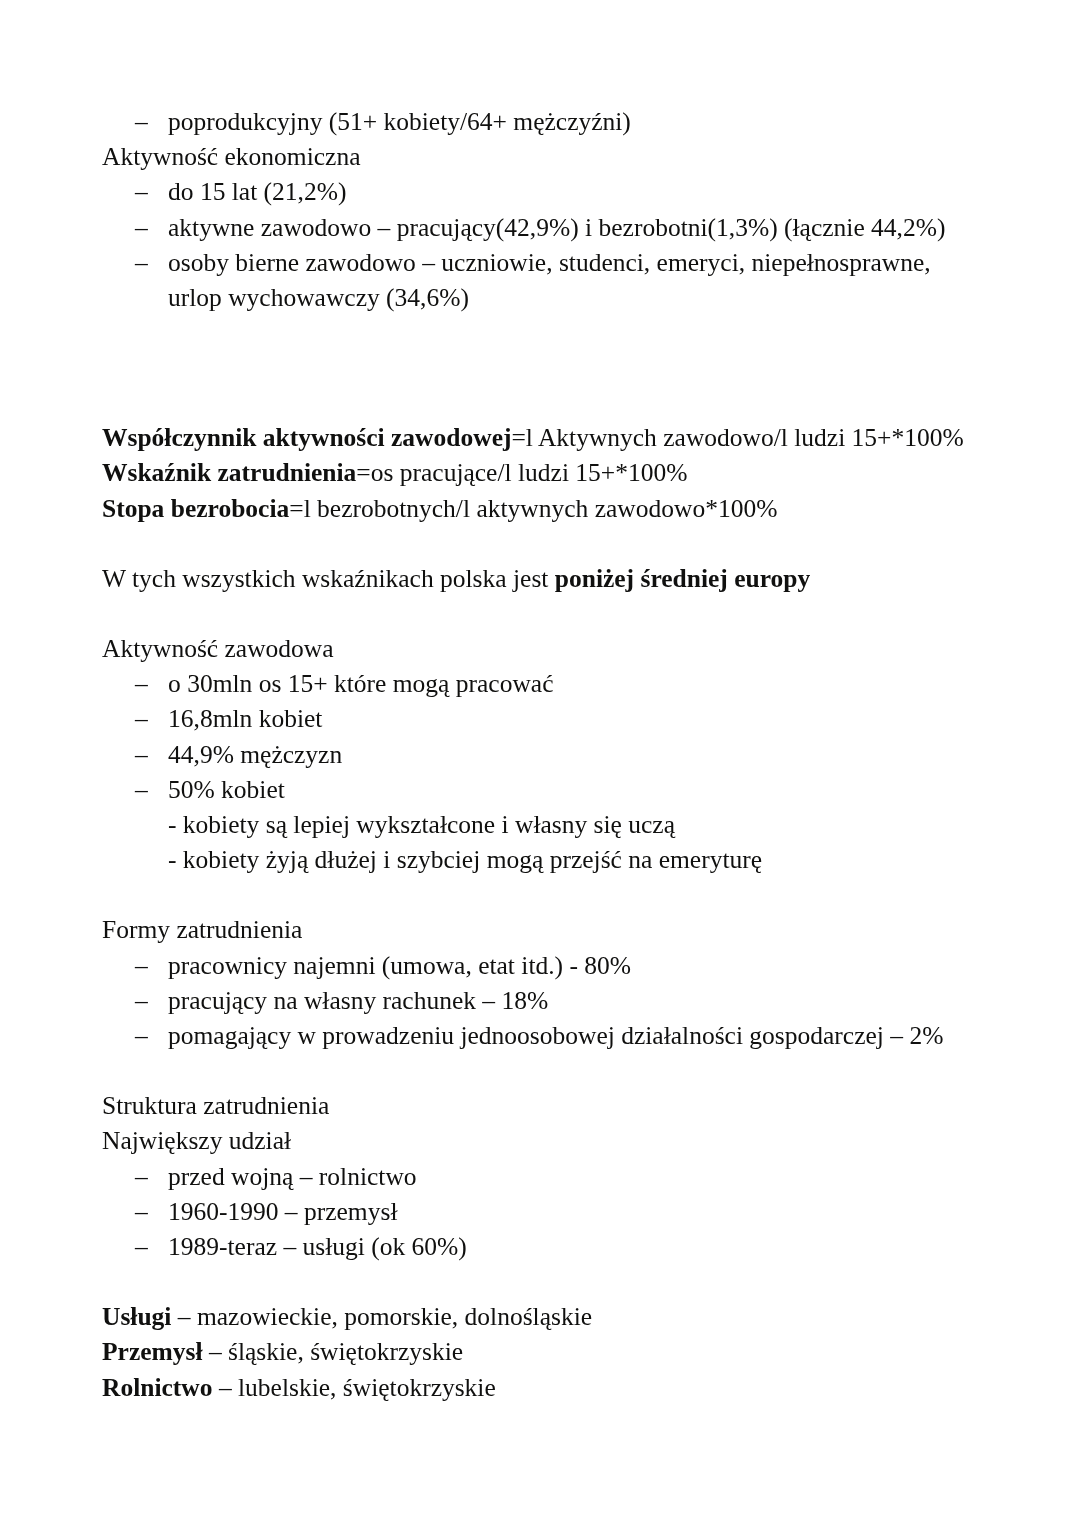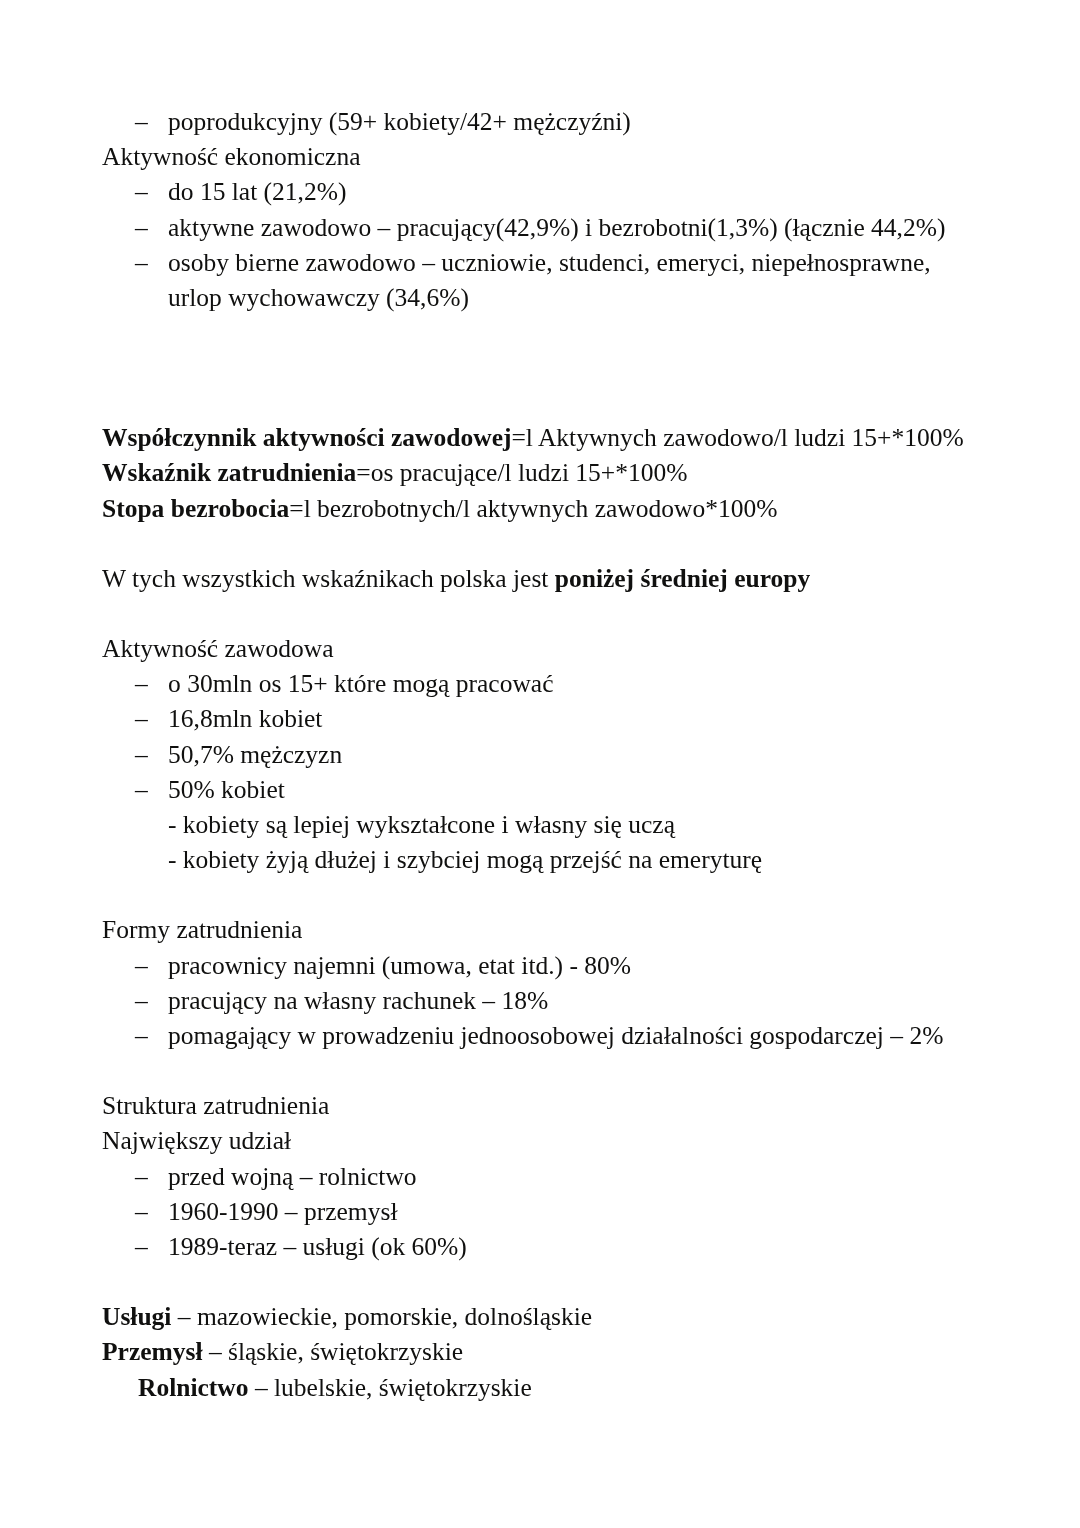--- a/index.html
+++ b/index.html
@@ -72,21 +72,21 @@
 </style>
 </head>
 <body>
 
 <div class="page">
   <div class="doc">
 
     <ul class="dash-list">
       <li>
         <span class="marker">–</span>
-        <span class="item-text">poprodukcyjny (59+ kobiety/42+ mężczyźni)</span>
+        <span class="item-text">poprodukcyjny (51+ kobiety/64+ mężczyźni)</span>
       </li>
     </ul>
 
     <div class="heading">Aktywność ekonomiczna</div>
     <ul class="dash-list">
       <li>
         <span class="marker">–</span>
         <span class="item-text">do 15 lat (21,2%)</span>
       </li>
       <li>
@@ -125,21 +125,21 @@
       <li>
         <span class="marker">–</span>
         <span class="item-text">o 30mln os 15+ które mogą pracować</span>
       </li>
       <li>
         <span class="marker">–</span>
         <span class="item-text">16,8mln kobiet</span>
       </li>
       <li>
         <span class="marker">–</span>
-        <span class="item-text">50,7% mężczyzn</span>
+        <span class="item-text">44,9% mężczyzn</span>
       </li>
       <li>
         <span class="marker">–</span>
         <span class="item-text">50% kobiet</span>
         <span class="subline">- kobiety są lepiej wykształcone i własny się uczą</span>
         <span class="subline">- kobiety żyją dłużej i szybciej mogą przejść na emeryturę</span>
       </li>
     </ul>
 
     <div class="spacer-md"></div>
@@ -181,17 +181,17 @@
 
     <div class="spacer-md"></div>
 
     <div class="para">
       <span style="font-weight:bold;">Usługi</span><span> – mazowieckie, pomorskie, dolnośląskie</span>
     </div>
     <div class="para">
       <span style="font-weight:bold;">Przemysł</span><span> – śląskie, świętokrzyskie</span>
     </div>
     <div class="para">
-      <span style="font-weight:bold;margin-left:36px;">Rolnictwo</span><span> – lubelskie, świętokrzyskie</span>
+      <span style="font-weight:bold;">Rolnictwo</span><span> – lubelskie, świętokrzyskie</span>
     </div>
 
   </div>
 </div>
 
 </body></html>

